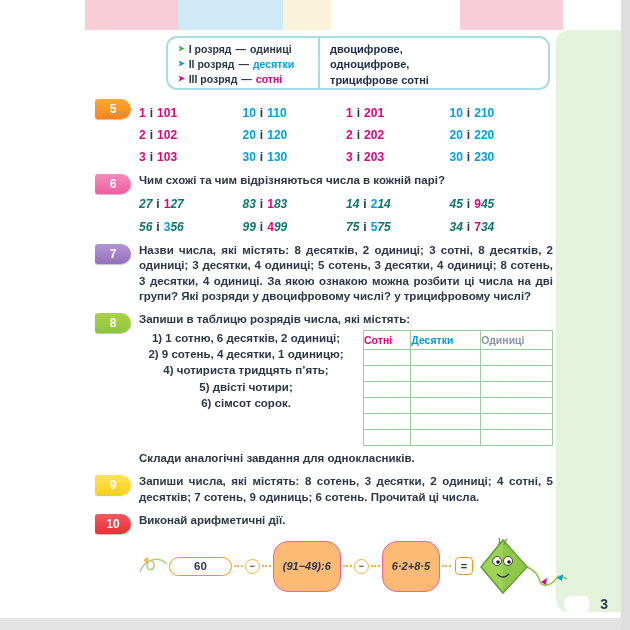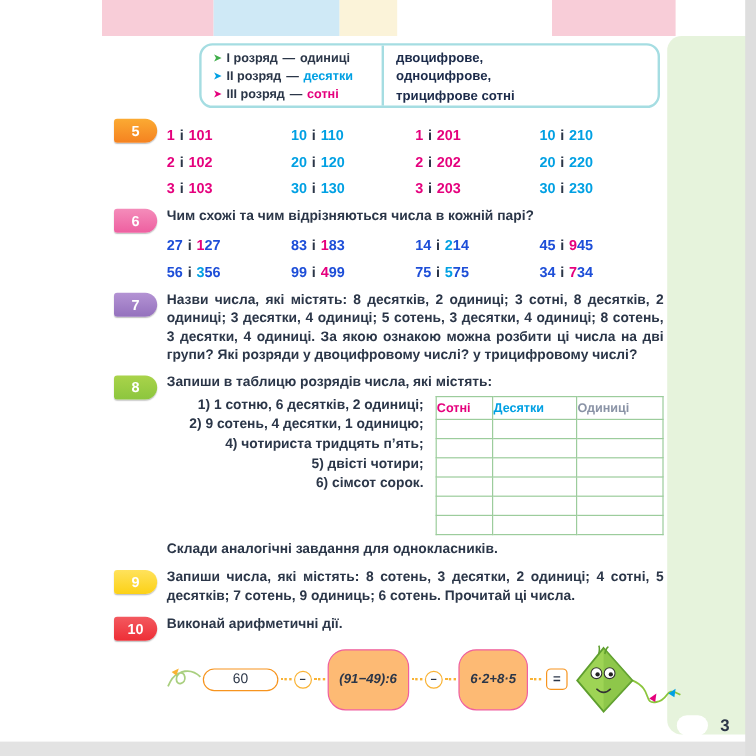--- a/index.html
+++ b/index.html
@@ -41,35 +41,35 @@
   .b8  { background:linear-gradient(180deg,#a9d34a,#8cc63e); }
   .b9  { background:linear-gradient(180deg,#ffe25c,#fcd116); }
   .b10 { background:linear-gradient(180deg,#f3595f,#ee2e36); }
   .ebody { flex:1; font-size:11.5px; font-weight:600; line-height:1.34; text-align:justify; }
 
   .pairs5 { display:grid; grid-template-columns:1fr 1fr 1fr 1fr; row-gap:6px; margin-top:7px; font-size:12px; font-weight:bold; text-align:left; }
   .pairs6 { display:grid; grid-template-columns:1fr 1fr 1fr 1fr; row-gap:7px; margin-top:7px; font-size:12px; font-weight:bold; text-align:left; }
   .pair { display:flex; gap:4px; }
   .conj { color:#2b3648; font-weight:600; }
   .pm .num { color:#e5007d; } .pc .num { color:#00a0e3; }
-  .dn { color:#1d4ed8; } .hm { color:#e5007d; } .hc { color:#00a0e3; }
+  .dn { color:#0f766e;font-style:italic; } .hm { color:#e5007d; } .hc { color:#00a0e3; }
 
   .ex8-cols { display:flex; margin-top:2px; }
-  .ex8-left { width:214px; text-align:right; }
+  .ex8-left { width:214px; text-align:center; }
   .ex8-left div { line-height:1.42; }
   .ex8-right { flex:1; padding-left:10px; }
   table.pv { width:100%; border-collapse:collapse; background:#fff; }
   table.pv th, table.pv td { border:1.5px solid #9ccc9c; }
   table.pv th { height:19px; font-size:10.5px; font-weight:bold; }
   table.pv td { height:16px; }
   th.h-sot { color:#e5007d; } th.h-des { color:#00a0e3; } th.h-od { color:#8a93a6; }
   .ex8-outro { margin-top:5px; }
 
   .chain { display:flex; align-items:center; margin-top:9px; }
-  .shape60 { border:1.8px solid #f7941e; border-radius:10px; padding:1px 24px; font-weight:normal; font-size:11.5px; background:#fff; }
+  .shape60 { border:1.8px solid #f7941e; border-radius:10px; padding:1px 24px; font-weight:bold; font-size:11.5px; background:#fff; }
   .dot { width:9px; border-top:2px dotted #f9b233; margin:0 2px; }
   .opc { width:15px; height:15px; border:1.6px solid #f9b233; border-radius:50%;
     display:flex; align-items:center; justify-content:center; font-size:9px; font-weight:bold; background:#fff; }
   .oval { border:1.8px solid #ef5fa0; border-radius:15px; padding:17px 9px; font-weight:bold; font-size:11px; background:#fdba74;font-style:italic; }
   .eqbox { width:18px; height:18px; border:1.8px solid #f7941e; border-radius:4px; margin:0 2px;
     display:flex; align-items:center; justify-content:center; font-weight:bold; font-size:11px; background:#fff; }
 
   .pagenum { position:absolute; right:22px; bottom:18px; z-index:6; font-size:14px; font-weight:bold; color:#2b3648; }
   .pagenum-pill { position:absolute; right:40px; bottom:17px; width:26px; height:17px; background:#fff; border-radius:9px; z-index:6; }
 </style>

